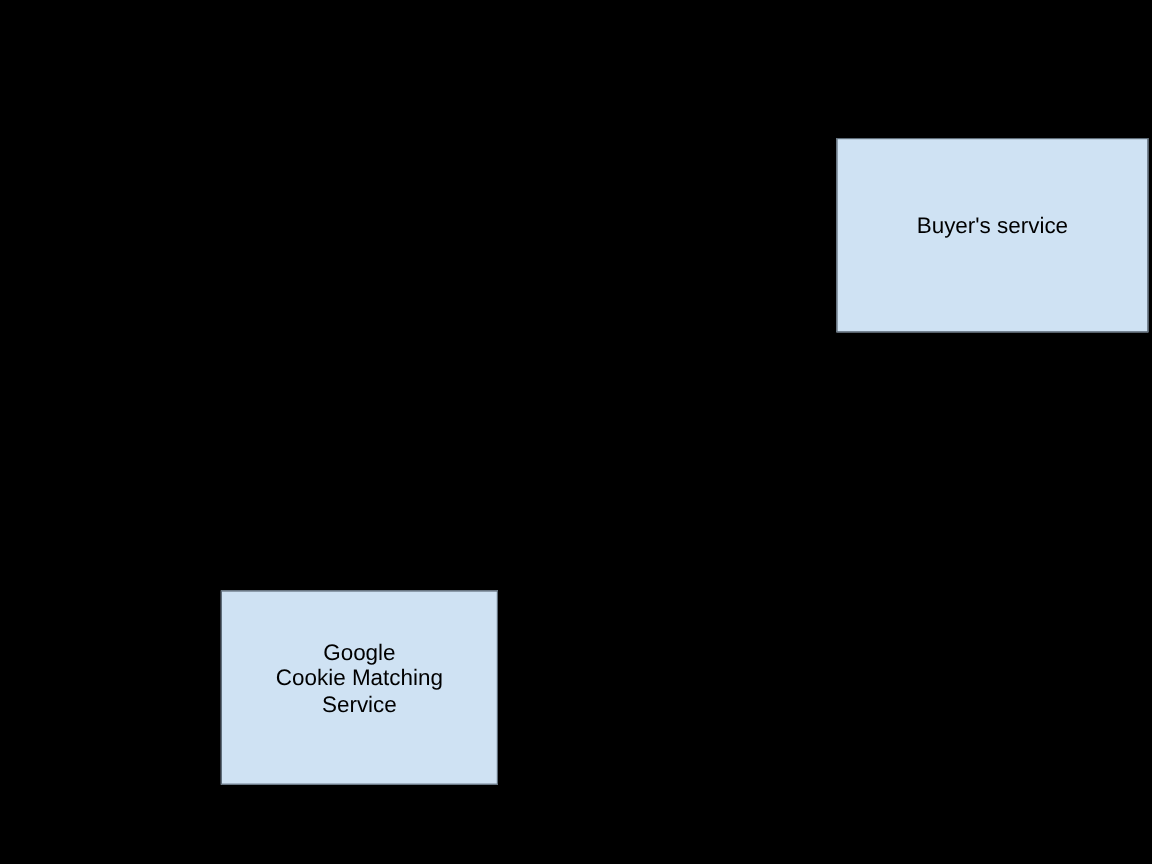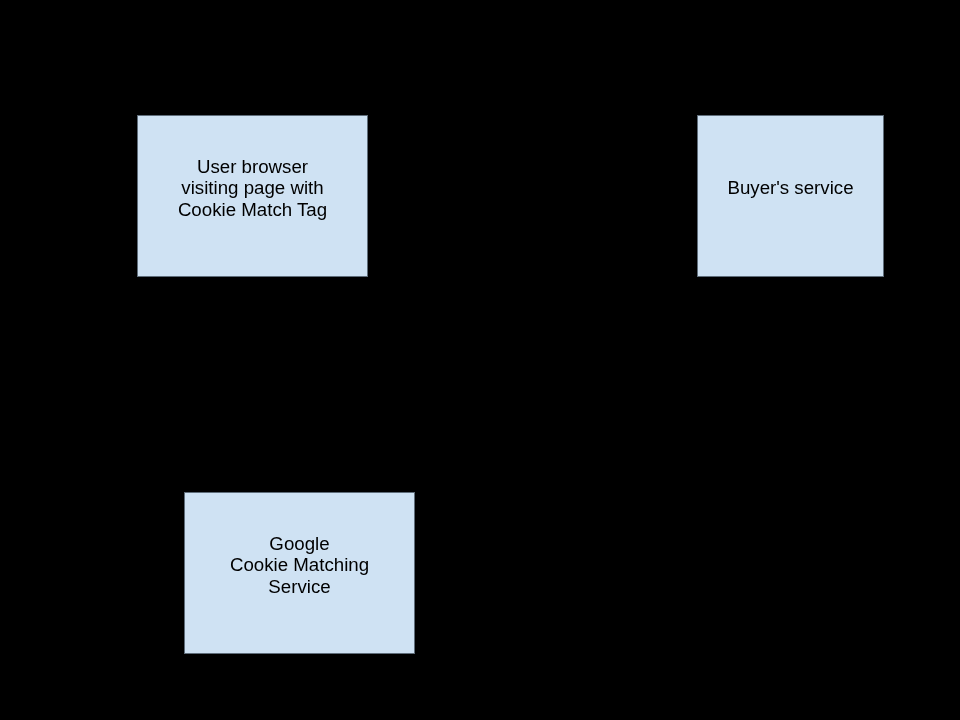--- a/index.html
+++ b/index.html
@@ -26,33 +26,28 @@
   }
   .node-label {
     font-size: 18.7px;
     line-height: 21.5px;
     color: var(--text-color, #000000);
     text-align: center;
     white-space: pre-line;
     transform: translateY(-8px);
   }
   .node-user-browser   { left: 137px; top: 115px; width: 231px; height: 162px; }
-  .node-buyers-service { left: 697px; top: 115px; width: 187px; height: 162px; }
+  .node-buyers-service { left: 697px; top: 115px; width: 260px; height: 162px; }
   .node-google-cms     { left: 140px; top: 492px; width: 231px; height: 162px; margin-left: 44px; }
 </style>
 </head>
 <body>
 
 <div class="canvas">
 
-  <div class="node node-user-browser">
-    <span class="node-label">User browser
-visiting page with
-Cookie Match Tag</span>
-  </div>
 
   <div class="node node-buyers-service">
     <span class="node-label">Buyer's service</span>
   </div>
 
   <div class="node node-google-cms">
     <span class="node-label">Google
 Cookie Matching
 Service</span>
   </div>

